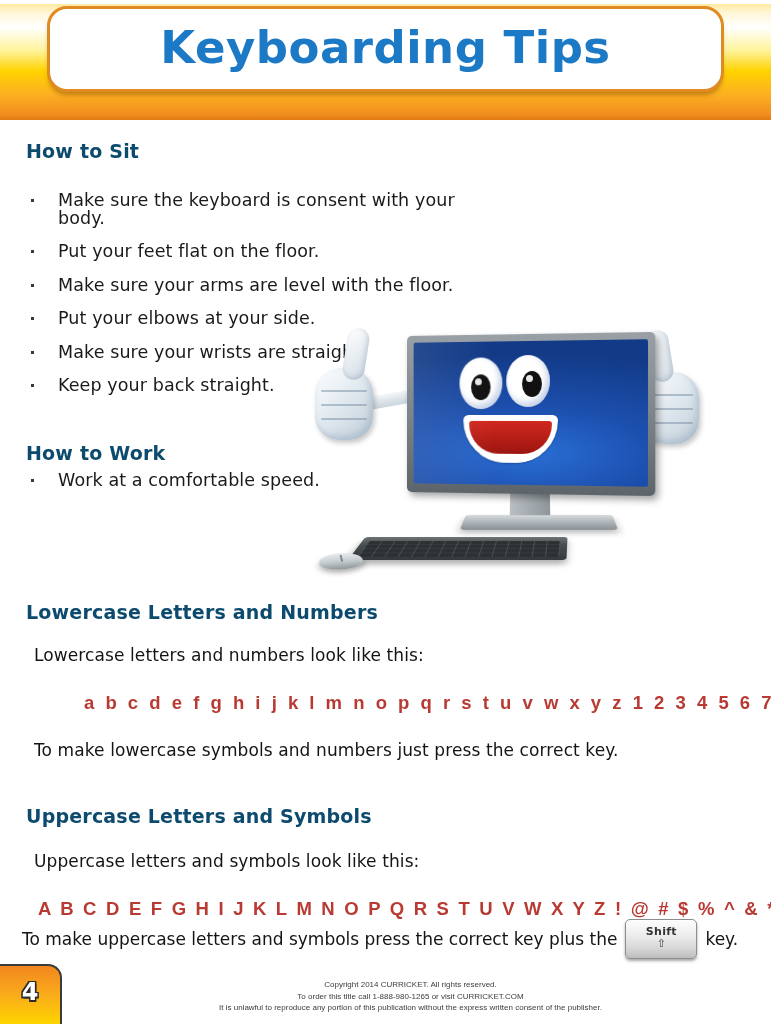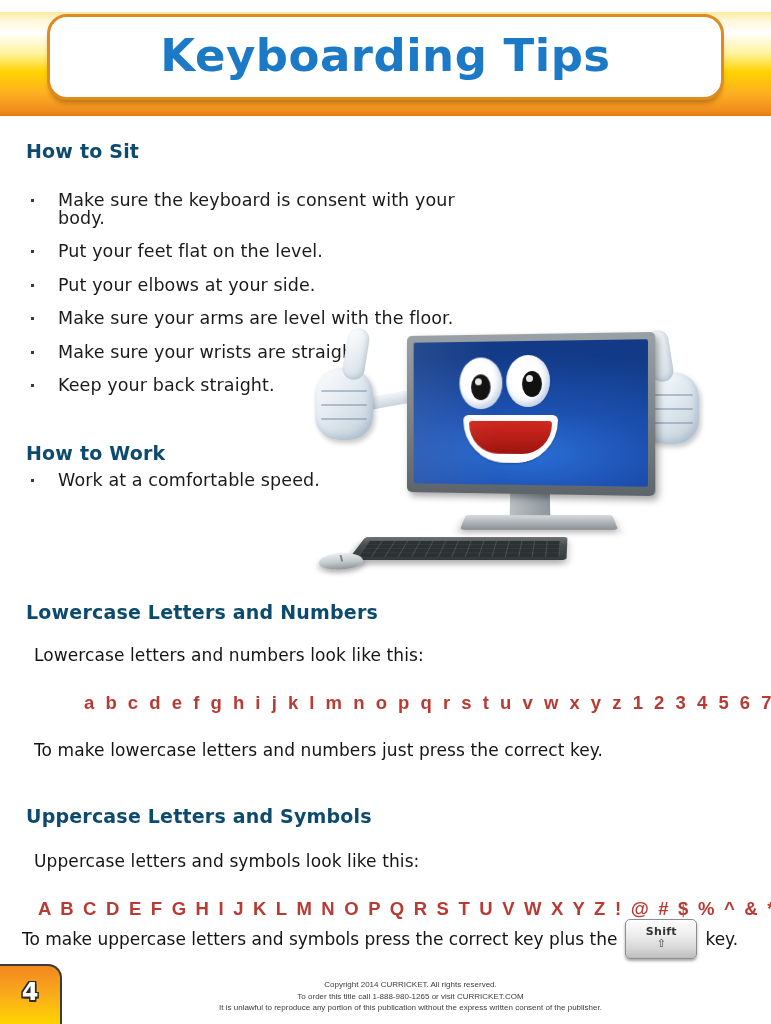--- a/index.html
+++ b/index.html
@@ -7,21 +7,21 @@
   body{
     width:771px;height:1024px;
     background:#ffffff;
     font-family:"DejaVu Sans","Liberation Sans",sans-serif;
     overflow:hidden;position:relative;
   }
   .page{position:relative;width:771px;height:1024px;overflow:hidden;background:#fff;}
 
   
   .header-band{
-    position:absolute;left:0;top:12px;width:771px;height:104px;
+    position:absolute;left:0;top:4px;width:771px;height:116px;
     background:linear-gradient(to bottom,
       #ffe9a0 0%, #fff7d8 8%, #ffffff 20%, #fff39b 40%,
       #ffd200 58%, #fdb022 78%, #f08b1e 96%, #e07a12 100%);
   }
   .header-card{
     position:absolute;left:47px;top:2px;width:677px;height:86px;
     background:#ffffff;
     border:3px solid #e08a22;
     border-radius:20px;
     box-sizing:border-box;
@@ -271,23 +271,23 @@
       <div class="header-title">Keyboarding Tips</div>
     </div>
   </div>
 
   <div class="content">
 
     <div class="blk" style="left:22px;top:32px;width:470px;">
       <h2 class="section">How to Sit</h2>
       <ul class="tips" style="margin-top:30px;">
         <li>Make sure the keyboard is consent with your body.</li>
-        <li>Put your feet flat on the level.</li>
+        <li>Put your feet flat on the floor.</li>
+        <li>Make sure your arms are level with the floor.</li>
         <li>Put your elbows at your side.</li>
-        <li>Make sure your arms are level with the floor.</li>
         <li>Make sure your wrists are straight.</li>
         <li>Keep your back straight.</li>
       </ul>
     </div>
 
     <div class="blk" style="left:22px;top:334px;width:330px;">
       <h2 class="section">How to Work</h2>
       <ul class="tips tight" style="margin-top:8px;">
         <li>Work at a comfortable speed.</li>
       </ul>
@@ -329,21 +329,21 @@
       </div>
 
       <div class="keyboard"></div>
       <div class="mouse"></div>
     </div>
 
     <div class="blk" style="left:22px;top:493px;width:730px;">
       <h2 class="section">Lowercase Letters and Numbers</h2>
       <p class="para" style="margin-top:23px;">Lowercase letters and numbers look like this:</p>
       <p class="charline lower" style="margin-top:26px;">a b c d e f g h i j k l m n o p q r s t u v w x y z 1 2 3 4 5 6 7 8 9 0</p>
-      <p class="para" style="margin-top:27px;">To make lowercase letters and numbers just press the correct key.</p>
+      <p class="para" style="margin-top:27px;">To make lowercase symbols and numbers just press the correct key.</p>
     </div>
 
     <div class="blk" style="left:22px;top:697px;width:730px;">
       <h2 class="section">Uppercase Letters and Symbols</h2>
       <p class="para" style="margin-top:25px;">Uppercase letters and symbols look like this:</p>
       <p class="charline upper" style="margin-top:26px;">A B C D E F G H I J K L M N O P Q R S T U V W X Y Z ! @ # $ % ^ &amp; * ( )</p>
     </div>
 
     <div class="shiftrow" style="left:22px;top:815px;">
       <span>To make uppercase letters and symbols press the correct key plus the</span>

